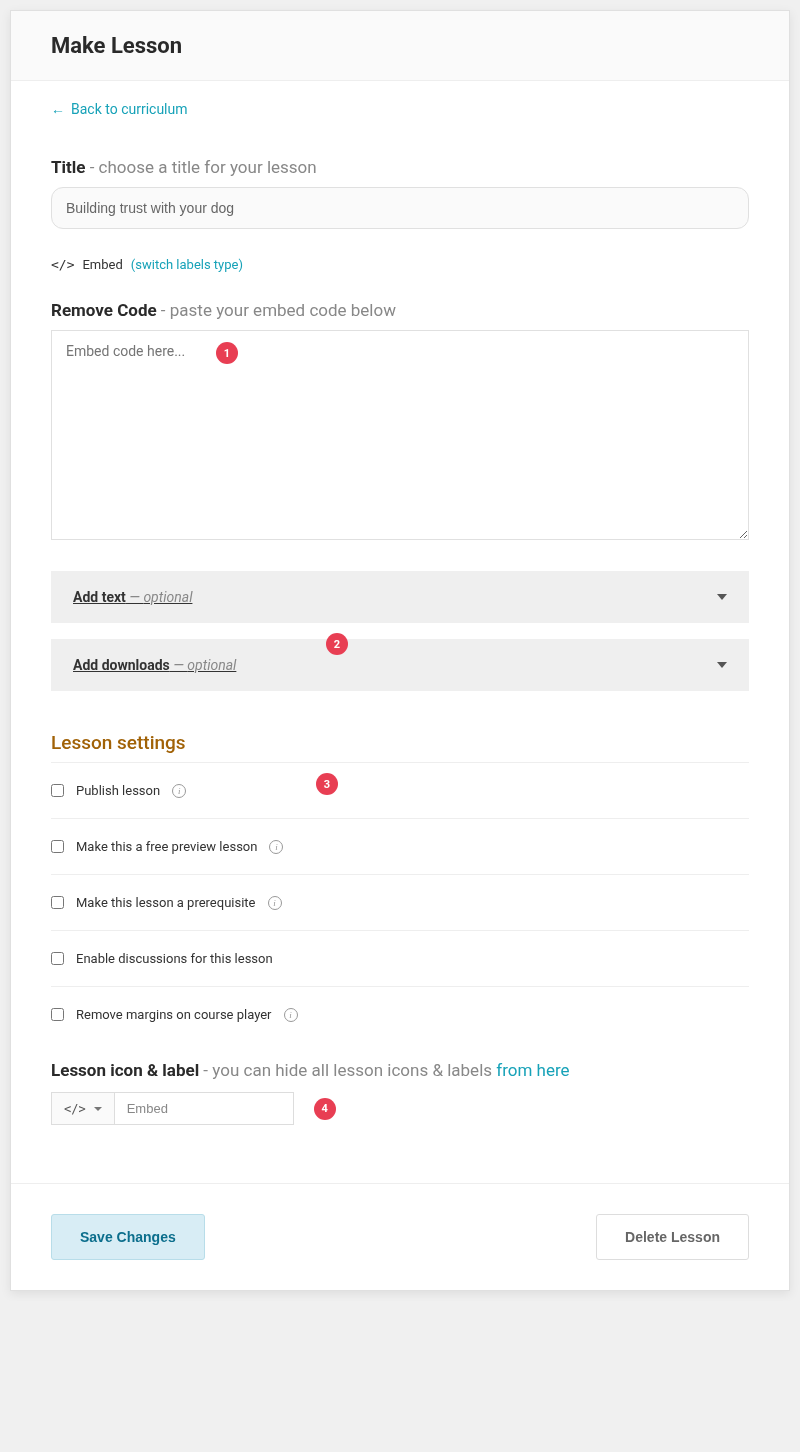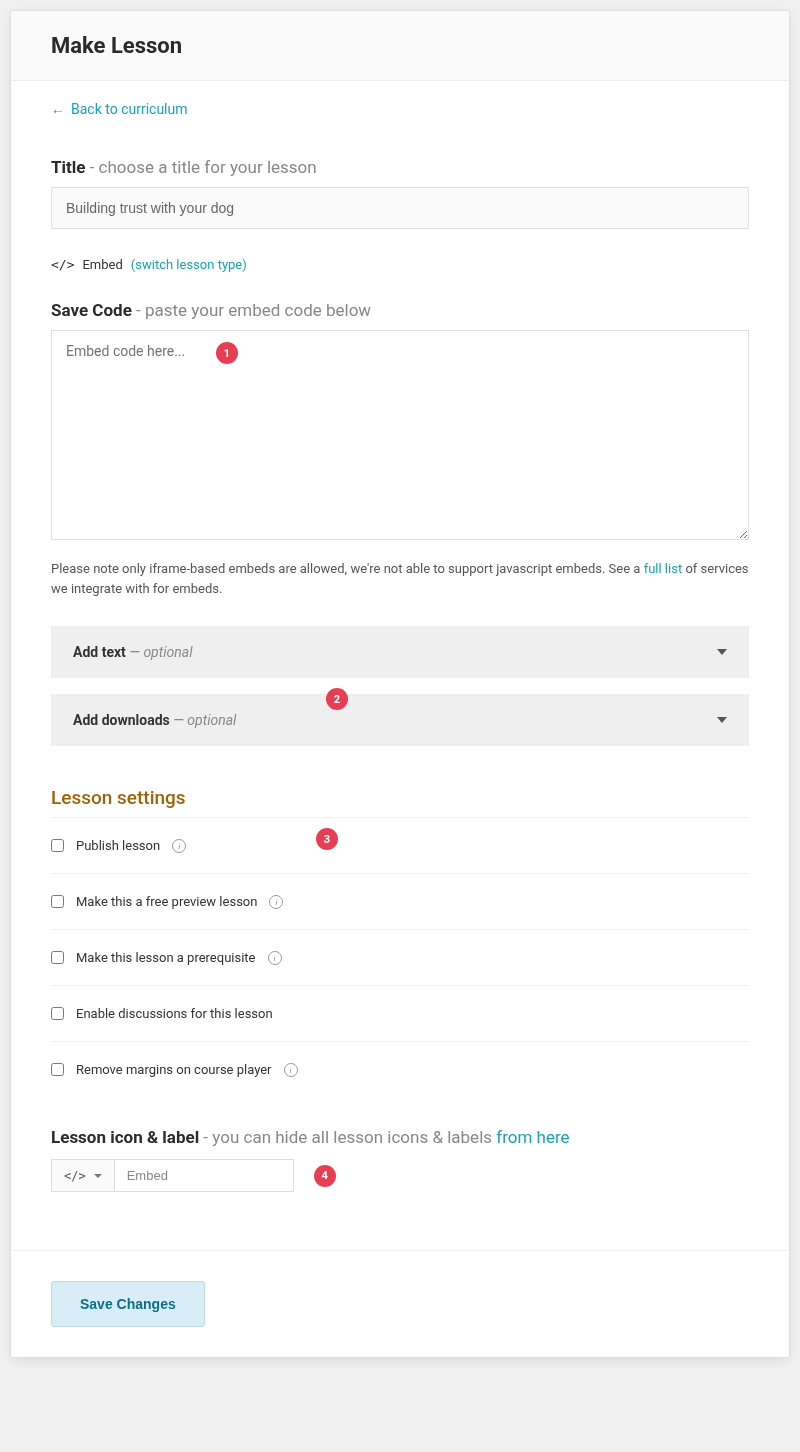--- a/index.html
+++ b/index.html
@@ -52,21 +52,21 @@
   }
   .field-label .bold { font-weight: 700; }
   .field-label .hint { color: #888; font-weight: 400; }
   .text-input {
     width: 100%;
     border: 1px solid #e0e0e0;
     background: #fafafa;
     padding: 12px 14px;
     font-size: 14px;
     color: #666;
-    border-radius: 0;
+    border-radius: 12px;
   }
   .lesson-type-row {
     display: flex;
     align-items: center;
     gap: 8px;
     font-size: 13px;
     color: #333;
   }
   .code-icon-inline { font-family: monospace; font-size: 13px; color: #333; }
   .link { color: #17a2b8; text-decoration: none; }
@@ -80,21 +80,21 @@
     color: #8b5cf6;
     resize: vertical;
     font-family: inherit;
   }
   .note-text {
     font-size: 13px;
     color: #555;
     margin-top: 16px;
     line-height: 1.5;
   }
-  .accordion-group { margin-top: 20px; }
+  .accordion-group { margin-top: 20px; text-decoration: underline; }
   .accordion {
     background: #efefef;
     padding: 18px 22px;
     margin-bottom: 16px;
     display: flex;
     justify-content: space-between;
     align-items: center;
     cursor: pointer;
   }
   .accordion .acc-label { font-size: 14px; color: #333; }
@@ -228,34 +228,31 @@
         <span class="bold">Title</span><span class="hint"> - choose a title for your lesson</span>
       </div>
       <input type="text" class="text-input" value="Building trust with your dog" style="">
     </div>
 
     
     <div class="field-group">
       <div class="lesson-type-row">
         <span class="code-icon-inline">&lt;/&gt;</span>
         <span>Embed</span>
-        <a href="#" class="link">(switch lesson type)</a>
+        <a href="#" class="link">(switch labels type)</a>
       </div>
     </div>
 
     
     <div class="field-group rel">
       <div class="field-label">
-        <span class="bold">Save Code</span><span class="hint"> - paste your embed code below</span>
+        <span class="bold">Remove Code</span><span class="hint"> - paste your embed code below</span>
       </div>
       <textarea class="embed-textarea" placeholder="Embed code here..." style=""></textarea>
       <div class="annotation" style="top:42px; left:165px;">1</div>
-      <div class="note-text">
-        <span>Please note only iframe-based embeds are allowed, we're not able to support javascript embeds. See a </span><a href="#" class="link">full list</a><span> of services we integrate with for embeds.</span>
-      </div>
     </div>
 
     
     <div class="accordion-group rel">
       <div class="accordion">
         <div class="acc-label">
           <span class="bold">Add text</span><span class="opt"> — </span><span class="opt">optional</span>
         </div>
         <div class="caret"></div>
       </div>
@@ -299,33 +296,34 @@
       </div>
 
       <div class="setting-row" style="border-bottom:none;">
         <input type="checkbox" style="">
         <span>Remove margins on course player</span>
         <span class="info-icon">i</span>
       </div>
     </div>
 
     
-    <div class="field-group rel" style="margin-top:30px;">
+    <div class="field-group rel" style="margin-top:18px;">
       <div class="field-label">
         <span class="bold">Lesson icon &amp; label</span><span class="hint"> - you can hide all lesson icons &amp; labels </span><a href="#" class="link">from here</a>
       </div>
       <div class="icon-label-row">
         <div class="icon-select">
           <span>&lt;/&gt;</span>
           <span class="caret-sm"></span>
         </div>
         <input type="text" class="label-input" value="Embed" style="">
         <div class="annotation" style="position:static; margin-left:20px; align-self:center;">4</div>
       </div>
     </div>
 
   </div>
 
   <div class="footer">
     <button class="btn btn-primary">Save Changes</button>
+    <button class="btn">Delete Lesson</button>
   </div>
 
 </div>
 
 </body></html>

